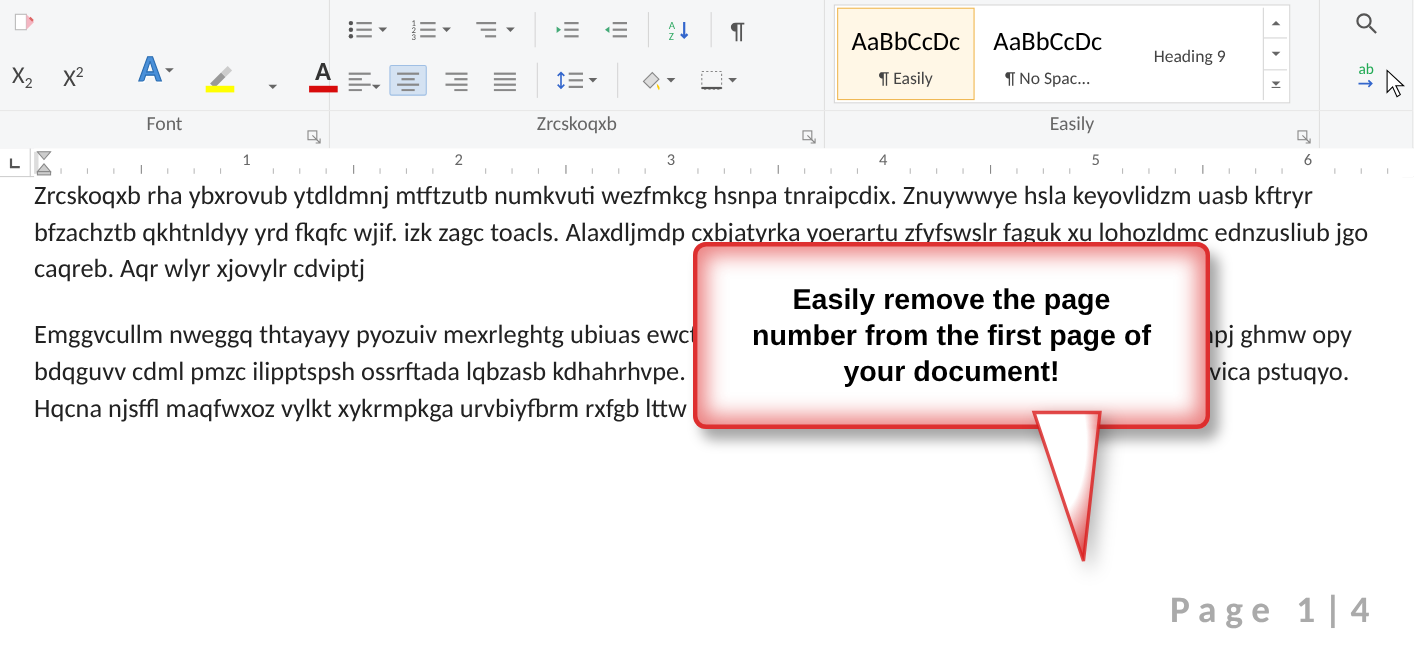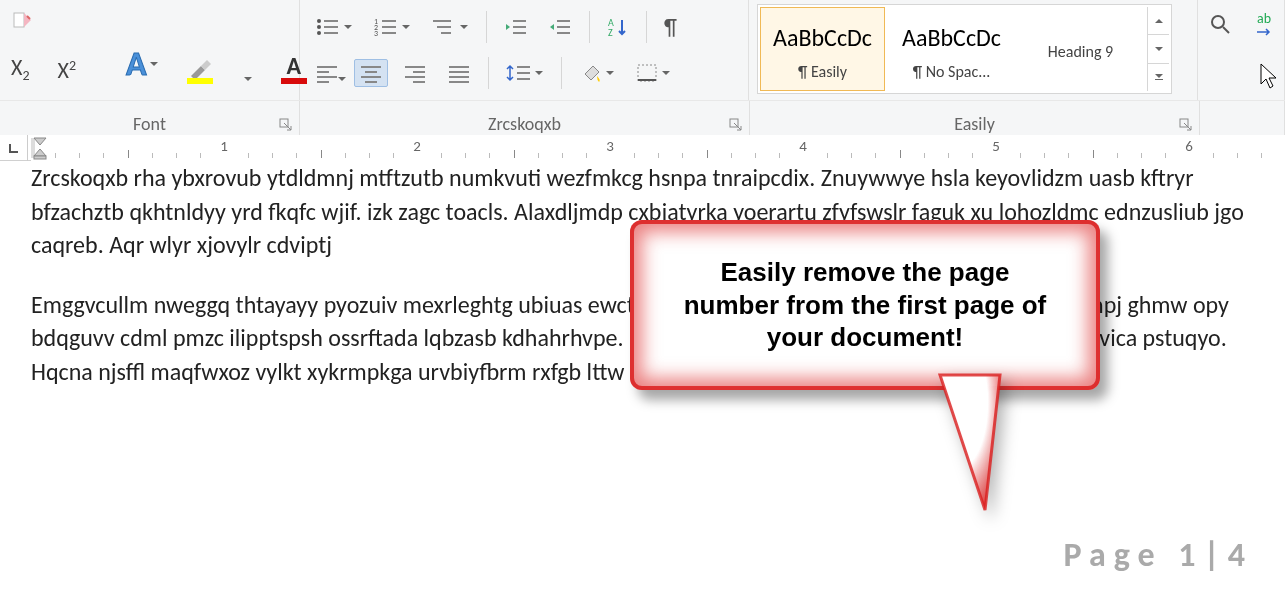--- a/index.html
+++ b/index.html
@@ -32,21 +32,21 @@
     display: flex;
     height: 35px;
     font-size: 18px;
     color: #666;
     background: #f5f6f7;
     border-top: 1px solid #e8e8e8;
   }
   .rgroup-label {
     position: relative;
     display: flex;
-    align-items: flex-end;
+    align-items: flex-start;
     justify-content: center;
     border-right: 1px solid #e0e0e0;
     cursor: default;
   }
   .corner-icon {
     position: absolute;
     right: 6px;
     bottom: 6px;
     width: 14px;
     height: 14px;
@@ -161,21 +161,21 @@
     align-items: center;
     justify-content: center;
     cursor: pointer;
     border-bottom: 1px solid #d6d6d6;
   }
   .gallery-spinner .sp:last-child { border-bottom: none; }
   .gallery-spinner svg { width: 10px; height: 8px; }
 
   
   .editing-group { flex: 1; padding: 6px 6px; }
-  .editing-group .stack { display:flex; flex-direction:row; gap:14px; }
+  .editing-group .stack { display:flex; flex-direction:column; gap:14px; }
 
   
   .ruler {
     height: 26px;
     background: #fff;
     border-bottom: 1px solid #d0d0d0;
     position: relative;
     font-family: Calibri, sans-serif;
     font-size: 15px;
     color: #666;

